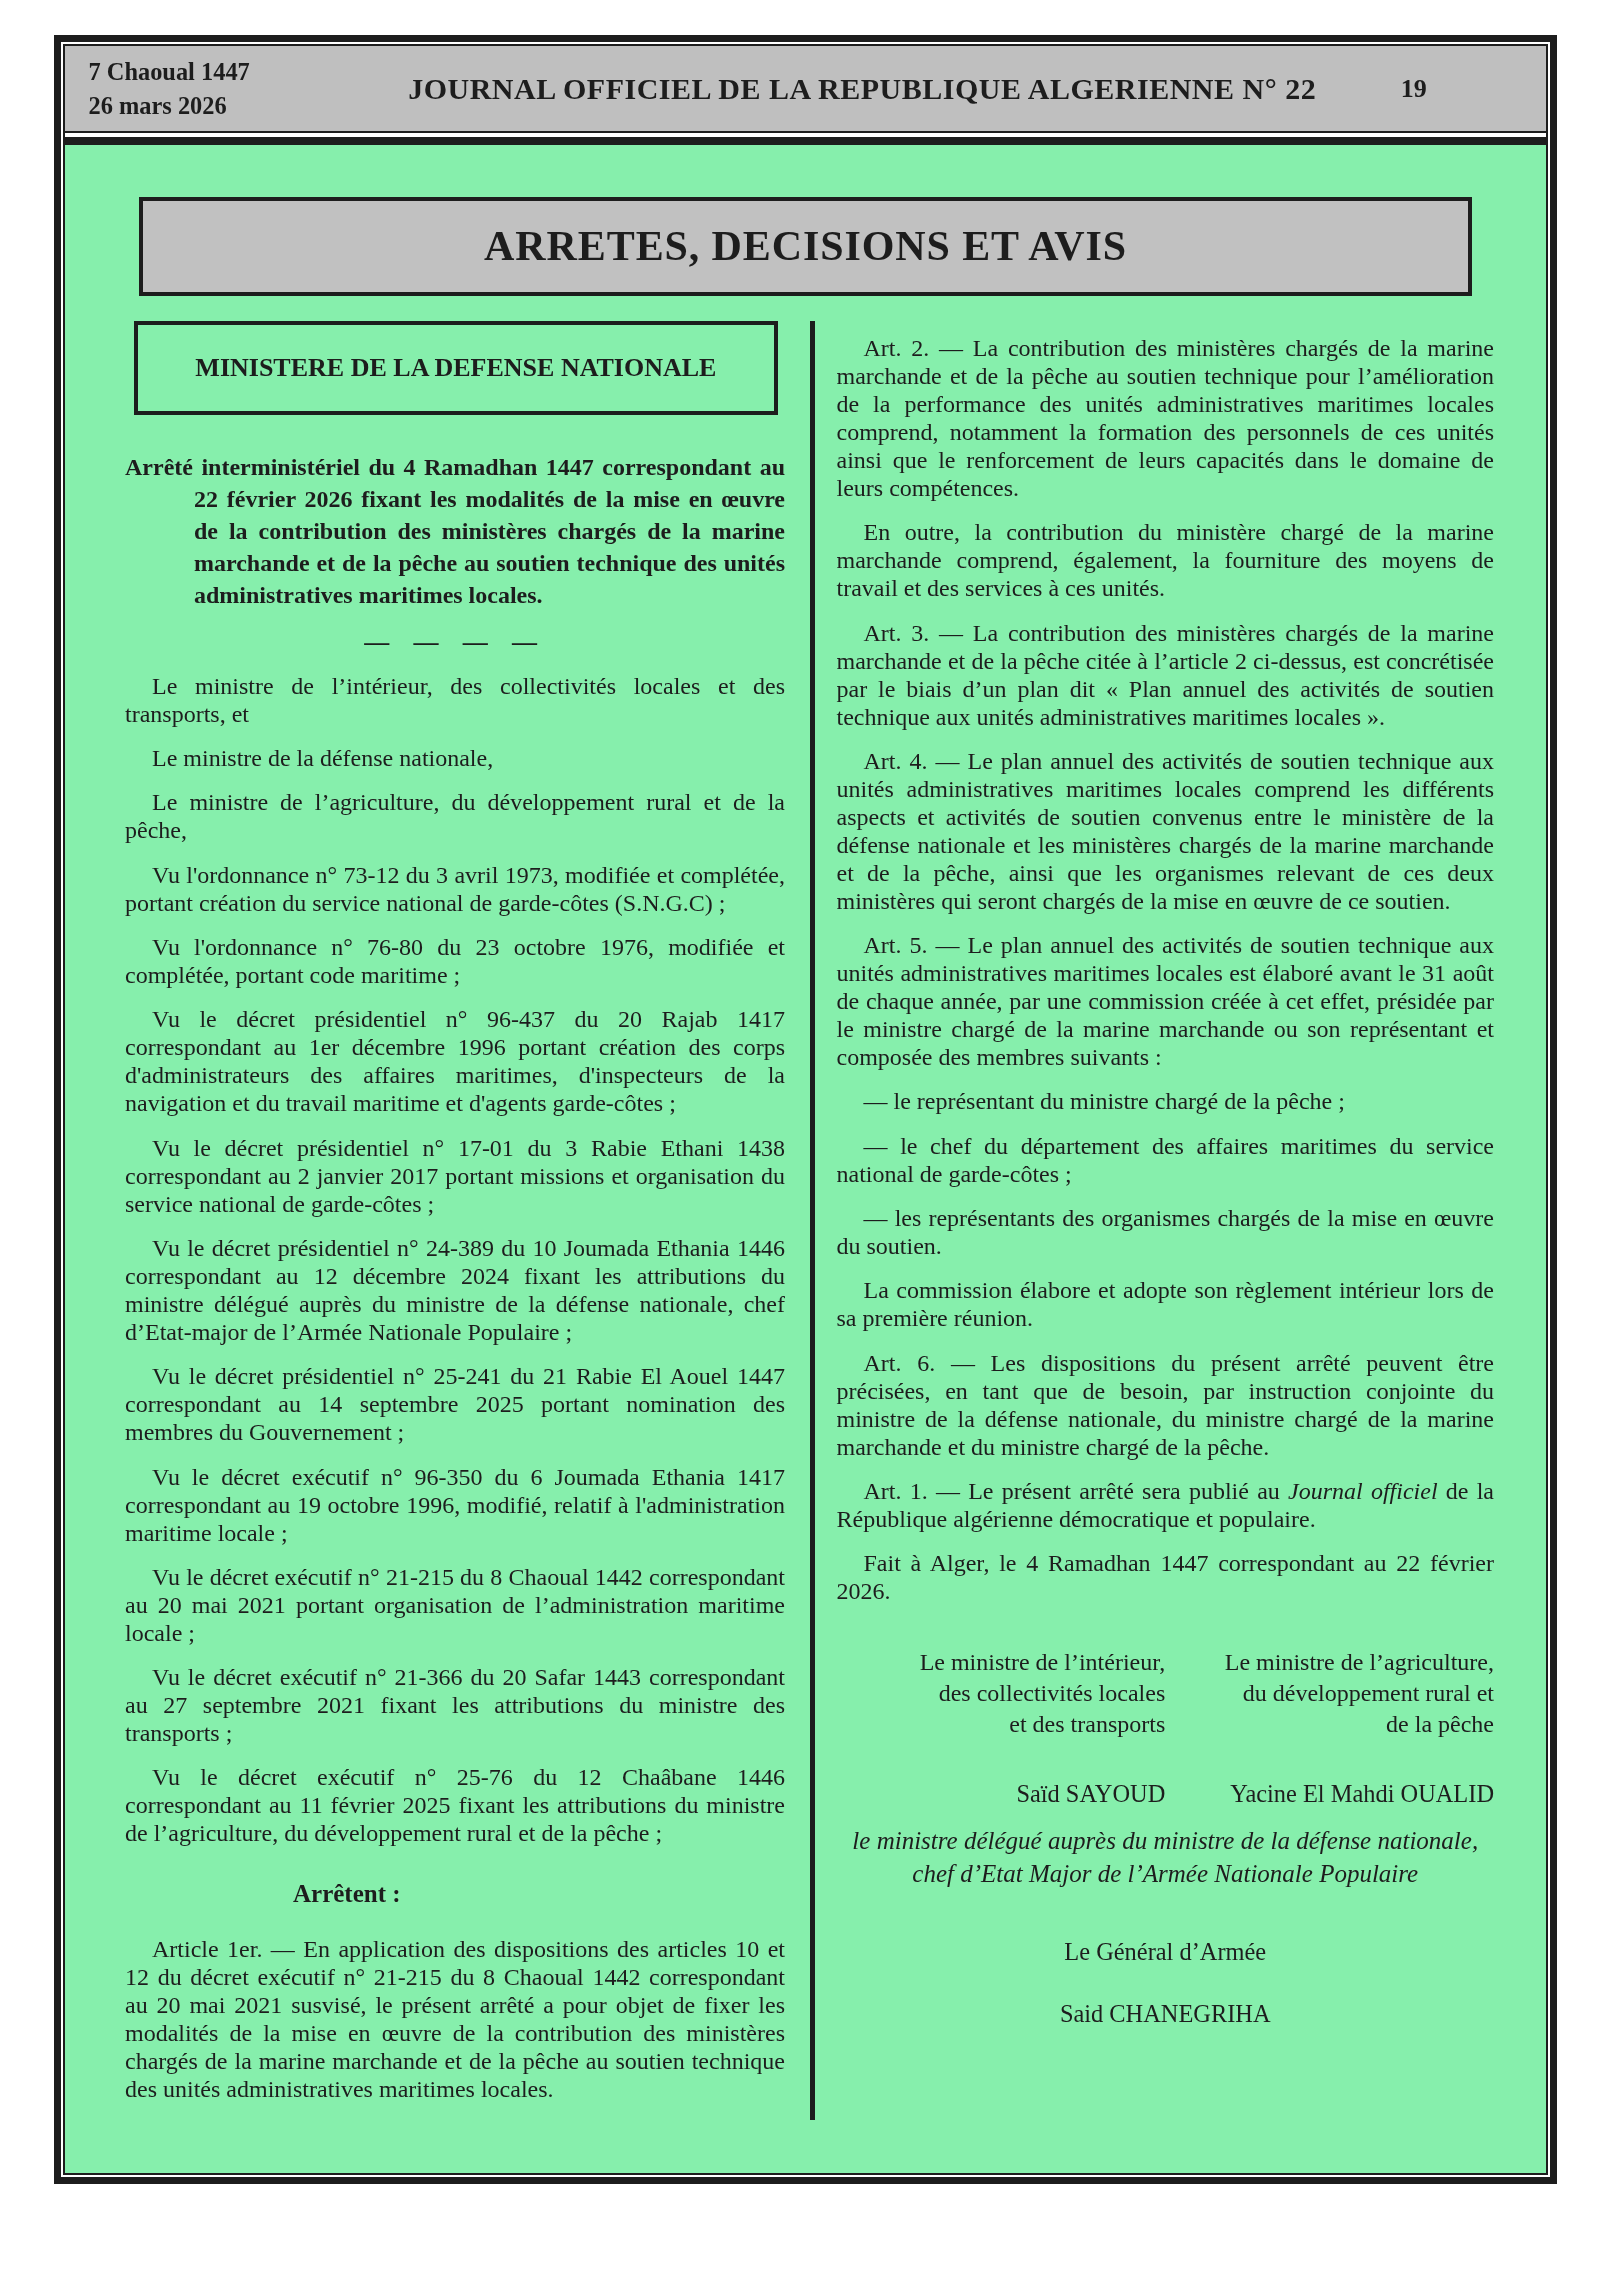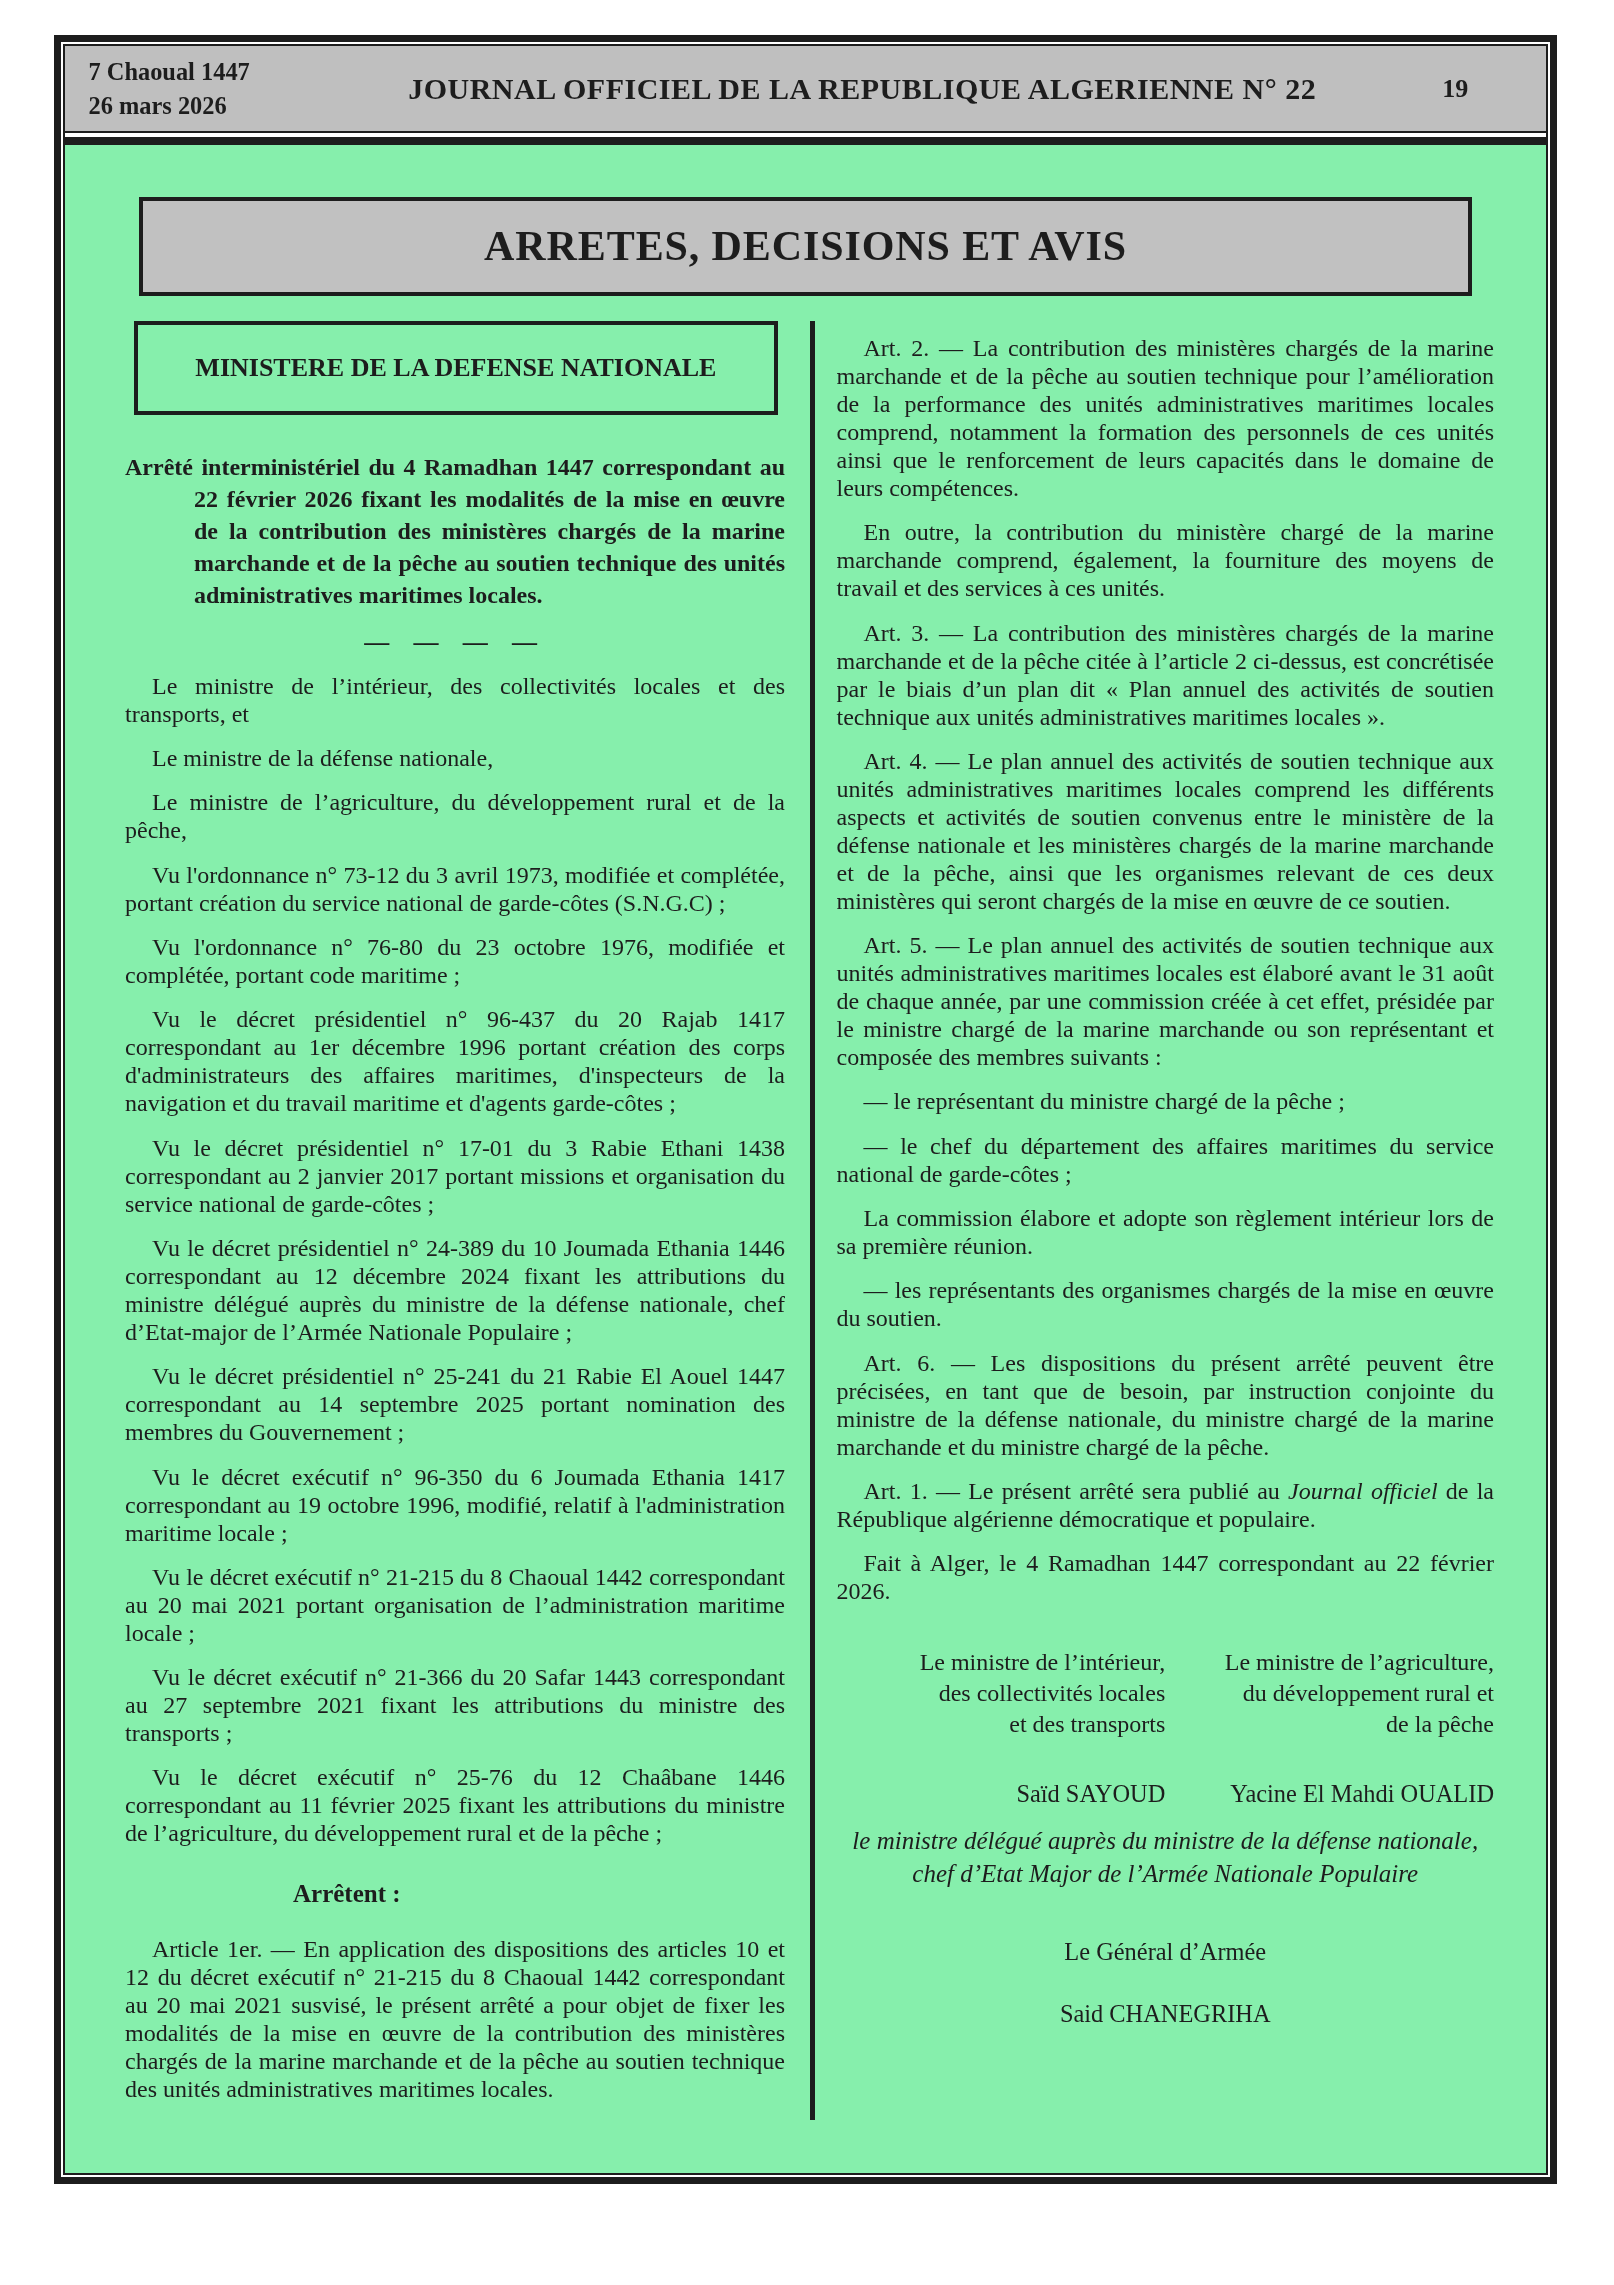--- a/index.html
+++ b/index.html
@@ -13,21 +13,21 @@
     box-sizing:border-box;border:2.7px solid #1d1d1d;outline:7.2px solid #1d1d1d;
     outline-offset:2.7px;background:#86efac;
   }
   
   .band{
     display:flex;align-items:center;box-sizing:border-box;
     background:#bfbfbf;height:87px;padding:0 23.5px;border-bottom:2.7px solid #1d1d1d;
   }
   .band-dates{font-weight:bold;font-size:24.4px;line-height:34px;width:235px;}
   .band-center{flex:1;text-align:center;font-weight:bold;font-size:30px;letter-spacing:0.5px;}
-  .band-page{width:109px;text-align:center;font-weight:bold;font-size:26px;padding-right:12.7px;}
+  .band-page{width:109px;text-align:left;font-weight:bold;font-size:26px;padding-right:12.7px;}
   .rule-gap{height:3.6px;background:#fff;}
   .rule-thick{height:8.1px;background:#1d1d1d;}
   
   .banner{
     margin:52px 74px 0 74px;border:4.5px solid #1d1d1d;background:#c1c1c1;
     text-align:center;font-weight:bold;font-size:42px;letter-spacing:0.9px;
     padding:21px 0 22.6px 0;
   }
   
   .columns{display:flex;margin:25px 52px 0 60px;}
@@ -113,23 +113,23 @@
 
     <div class="col-right">
       <p class="body">Art. 2. — La contribution des ministères chargés de la marine marchande et de la pêche au soutien technique pour l’amélioration de la performance des unités administratives maritimes locales comprend, notamment la formation des personnels de ces unités ainsi que le renforcement de leurs capacités dans le domaine de leurs compétences.</p>
       <p class="body">En outre, la contribution du ministère chargé de la marine marchande comprend, également, la fourniture des moyens de travail et des services à ces unités.</p>
       <p class="body">Art. 3. — La contribution des ministères chargés de la marine marchande et de la pêche citée à l’article 2 ci-dessus, est concrétisée par le biais d’un plan dit « Plan annuel des activités de soutien technique aux unités administratives maritimes locales ».</p>
       <p class="body">Art. 4. — Le plan annuel des activités de soutien technique aux unités administratives maritimes locales comprend les différents aspects et activités de soutien convenus entre le ministère de la défense nationale et les ministères chargés de la marine marchande et de la pêche, ainsi que les organismes relevant de ces deux ministères qui seront chargés de la mise en œuvre de ce soutien.</p>
       <p class="body">Art. 5. — Le plan annuel des activités de soutien technique aux unités administratives maritimes locales est élaboré avant le 31 août de chaque année, par une commission créée à cet effet, présidée par le ministre chargé de la marine marchande ou son représentant et composée des membres suivants :</p>
 
       <p class="body">— le représentant du ministre chargé de la pêche ;</p>
       <p class="body">— le chef du département des affaires maritimes du service national de garde-côtes ;</p>
+      <p class="body">— les représentants des organismes chargés de la mise en œuvre du soutien.</p>
+
       <p class="body">La commission élabore et adopte son règlement intérieur lors de sa première réunion.</p>
-
-      <p class="body">— les représentants des organismes chargés de la mise en œuvre du soutien.</p>
       <p class="body">Art. 6. — Les dispositions du présent arrêté peuvent être précisées, en tant que de besoin, par instruction conjointe du ministre de la défense nationale, du ministre chargé de la marine marchande et du ministre chargé de la pêche.</p>
 
       <p class="body"><span>Art. 1. — Le présent arrêté sera publié au </span><span class="italic">Journal officiel</span><span> de la République algérienne démocratique et populaire.</span></p>
 
       <p class="body">Fait à Alger, le 4 Ramadhan 1447 correspondant au 22 février 2026.</p>
 
       <div class="sig-row">
         <div class="sig-block">
           <div>Le ministre de l’intérieur,</div>
           <div>des collectivités locales</div>

